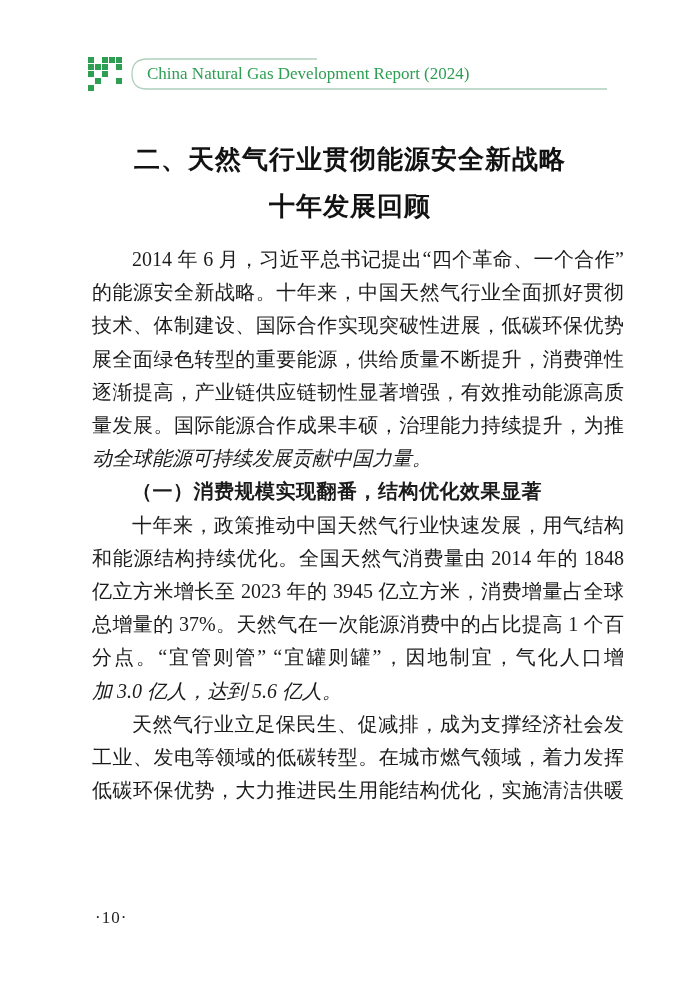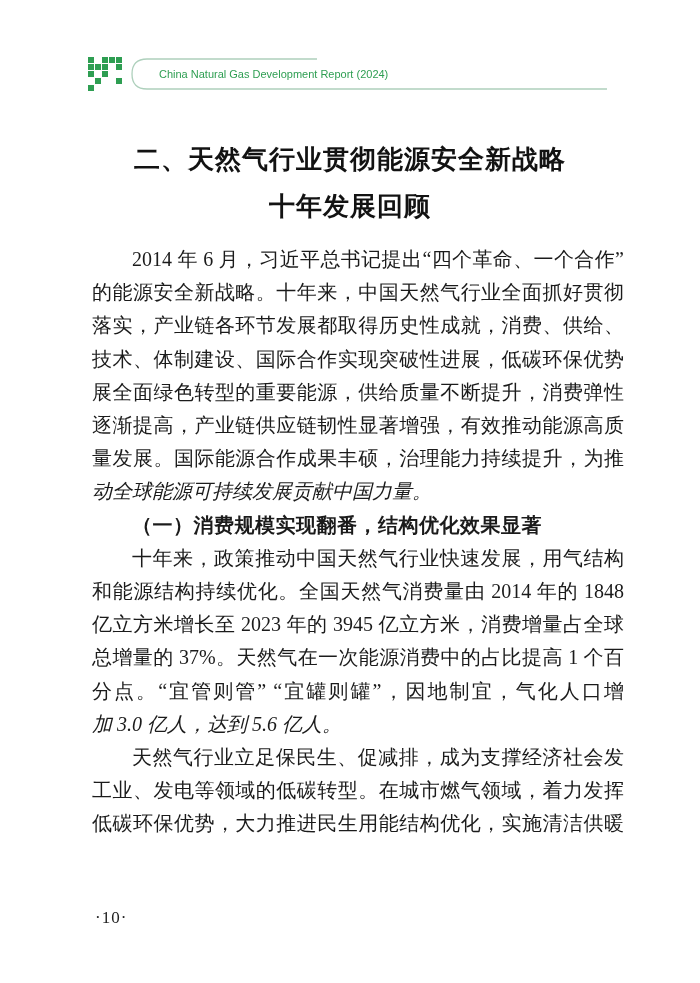--- a/index.html
+++ b/index.html
@@ -35,26 +35,25 @@
   .pill {
     position: relative;
     height: 32px;
     width: 492px;
   }
   .pill svg { position:absolute; left:0; top:0; }
   .pill-text {
     position: absolute;
     left: 16px;
     top: 3px;
-    font-family: Liberation Sans, sans-serif;
-    font-size: 11px;
+    font-family: Liberation Serif, serif;
+    font-size: 17px;
     line-height: 26px;
     color: #2e9e52;
     white-space: nowrap;
-    margin-left: 12px;
   }
 
   
   .chapter-title {
     position: absolute;
     top: 136px;
     left: 0;
     width: 700px;
     text-align: center;
     font-family: "Liberation Sans", "DejaVu Sans", sans-serif;
@@ -141,21 +140,20 @@
 
   <div class="chapter-title">
     <div>二、天然气行业贯彻能源安全新战略</div>
     <div>十年发展回顾</div>
   </div>
 
   <div class="body-text">
     <div>
         <div class="para-line first-line">2014 年 6 月，习近平总书记提出“四个革命、一个合作”</div>
         <div class="para-line">的能源安全新战略。十年来，中国天然气行业全面抓好贯彻</div>
-        <div class="para-line">落实，产业链各环节发展都取得历史性成就，消费、供给、</div>
         <div class="para-line">技术、体制建设、国际合作实现突破性进展，低碳环保优势</div>
         <div class="para-line">展全面绿色转型的重要能源，供给质量不断提升，消费弹性</div>
         <div class="para-line">逐渐提高，产业链供应链韧性显著增强，有效推动能源高质</div>
         <div class="para-line">量发展。国际能源合作成果丰硕，治理能力持续提升，为推</div>
         <div class="para-line last-line">动全球能源可持续发展贡献中国力量。</div>
       </div>
     <div class="subheading">（一）消费规模实现翻番，结构优化效果显著</div>
     <div>
         <div class="para-line first-line">十年来，政策推动中国天然气行业快速发展，用气结构</div>
         <div class="para-line">和能源结构持续优化。全国天然气消费量由 2014 年的 1848</div>

